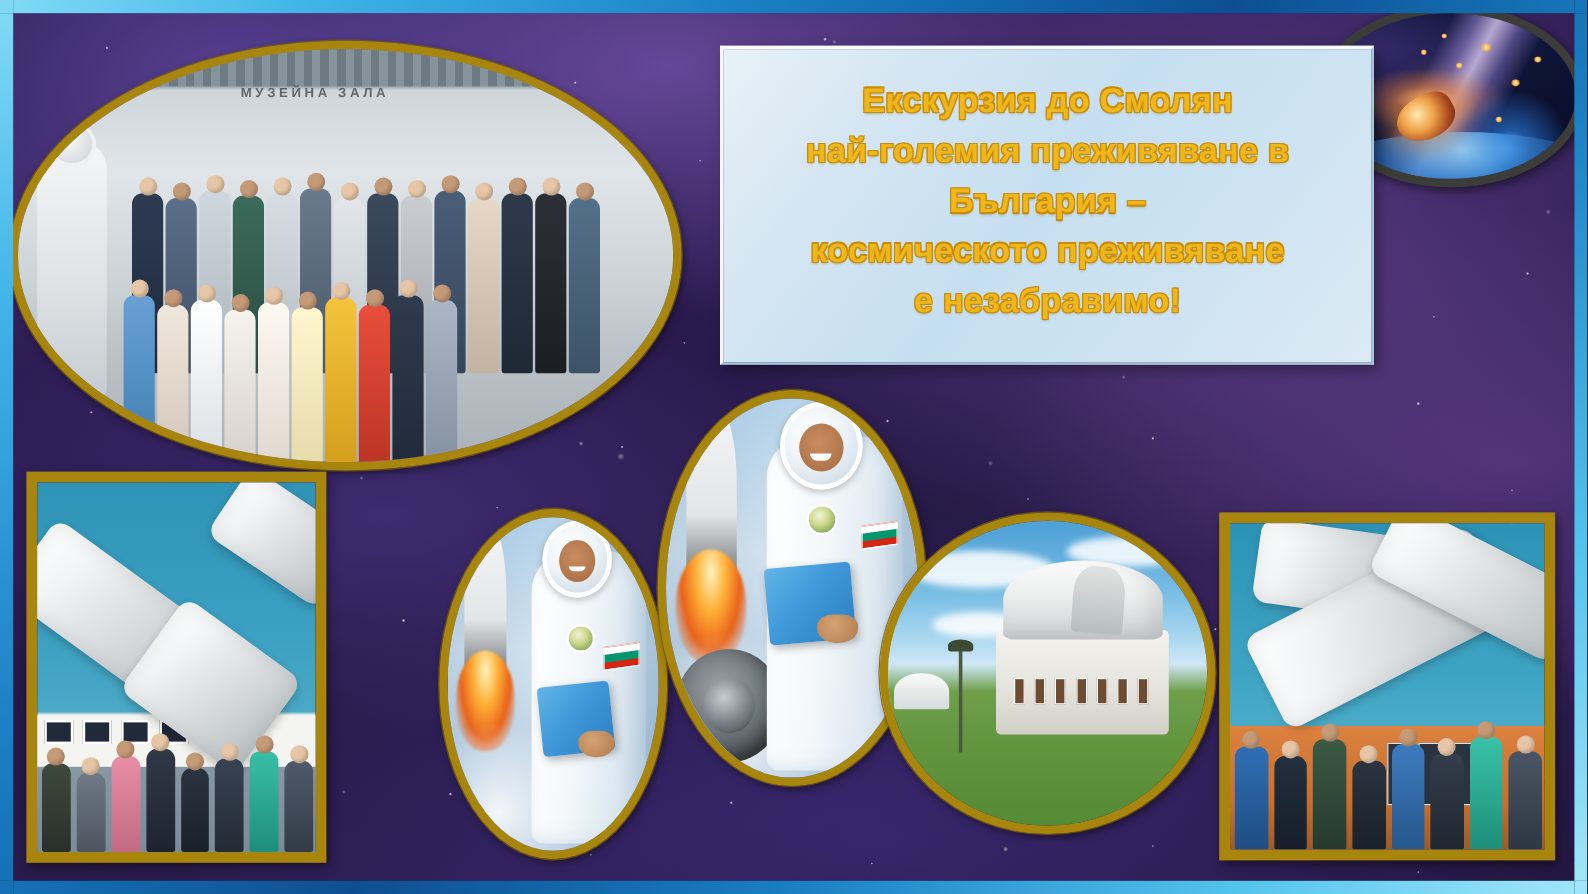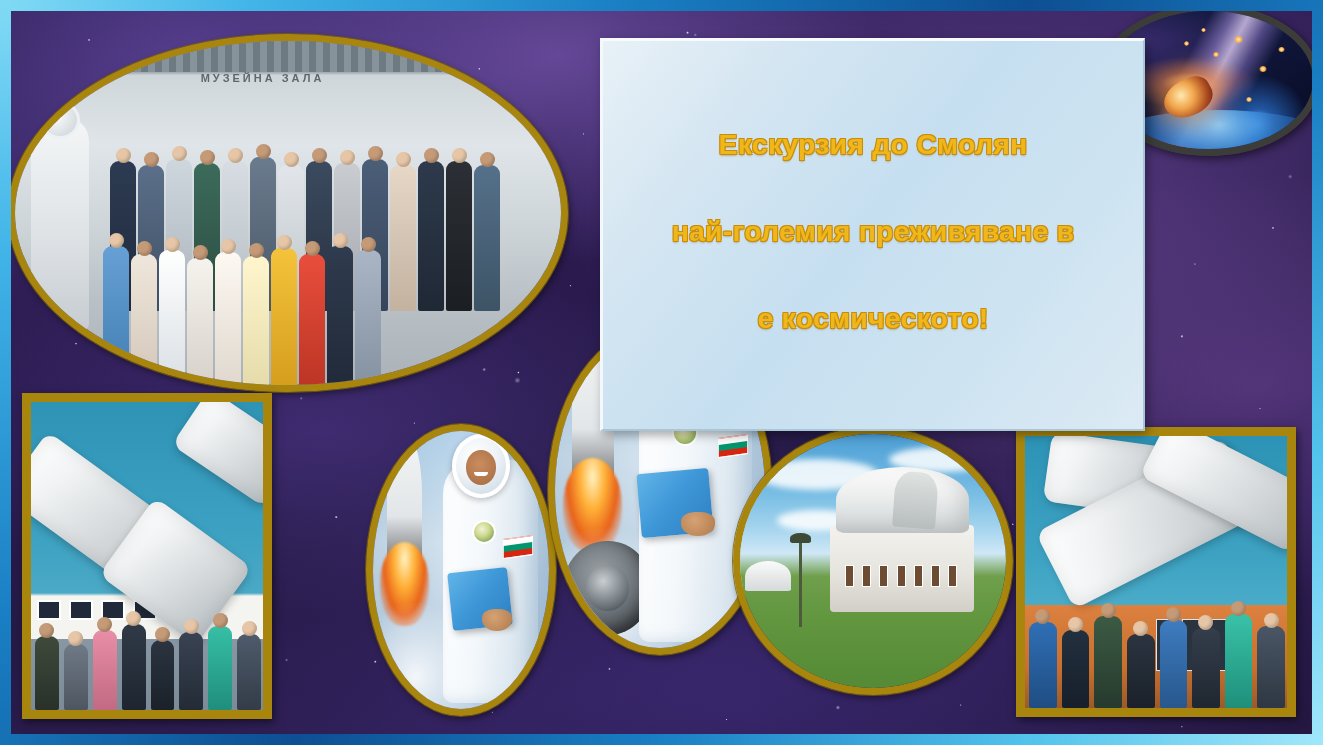--- a/index.html
+++ b/index.html
@@ -459,36 +459,35 @@
     border: 1px solid #dfe3e6;
     box-sizing: border-box;
   }
 
   
   #title-box {
     position: absolute;
     left: 600px;
     top: 38px;
     width: 545px;
-    height: 393px;
+    height: 266px;
     z-index: 30;
     background: linear-gradient(128deg,
        #e8f1f7 0%, #d5e6f2 22%, #c6dff0 48%, #cde3f1 72%, #dceaf4 100%);
     border-top: 3px solid #f7fbfd;
     border-left: 3px solid #f2f8fb;
     border-right: 2px solid #a9c5d8;
     border-bottom: 2px solid #a9c5d8;
     box-sizing: border-box;
     display: flex;
     flex-direction: column;
     align-items: center;
     justify-content: center;
     padding: 4px 10px 10px;
     box-shadow: 3px 4px 10px rgba(0,0,0,.35);
-    gap: 45px;
   }
   #title-box .line {
     color: #f0b71c;
     font-family: "Liberation Sans", sans-serif;
     font-weight: 700;
     font-size: 28.5px;
     line-height: 1.47;
     text-align: center;
     white-space: nowrap;
     letter-spacing: .2px;
@@ -661,17 +660,19 @@
         <div class="person h-light" style="height:80px;background:linear-gradient(180deg,#343e4c,#1f2730)"></div>
         <div class="person h-dark" style="height:94px;background:linear-gradient(180deg,#39c2a8,#1f8f7a)"></div>
         <div class="person h-light" style="height:82px;background:linear-gradient(180deg,#4a5666,#2e3743)"></div>
       </div>
     </div>
   </div>
 
   <div id="title-box">
     <div class="line">Екскурзия до Смолян</div>
     <div class="line">най-големия преживяване в</div>
-    <div class="line">е космическото!</div>
+    <div class="line">България –</div>
+    <div class="line">космическото  преживяване</div>
+    <div class="line">е незабравимо!</div>
   </div>
 
   <div id="slide-frame"></div>
 </div>
 
 </body></html>

